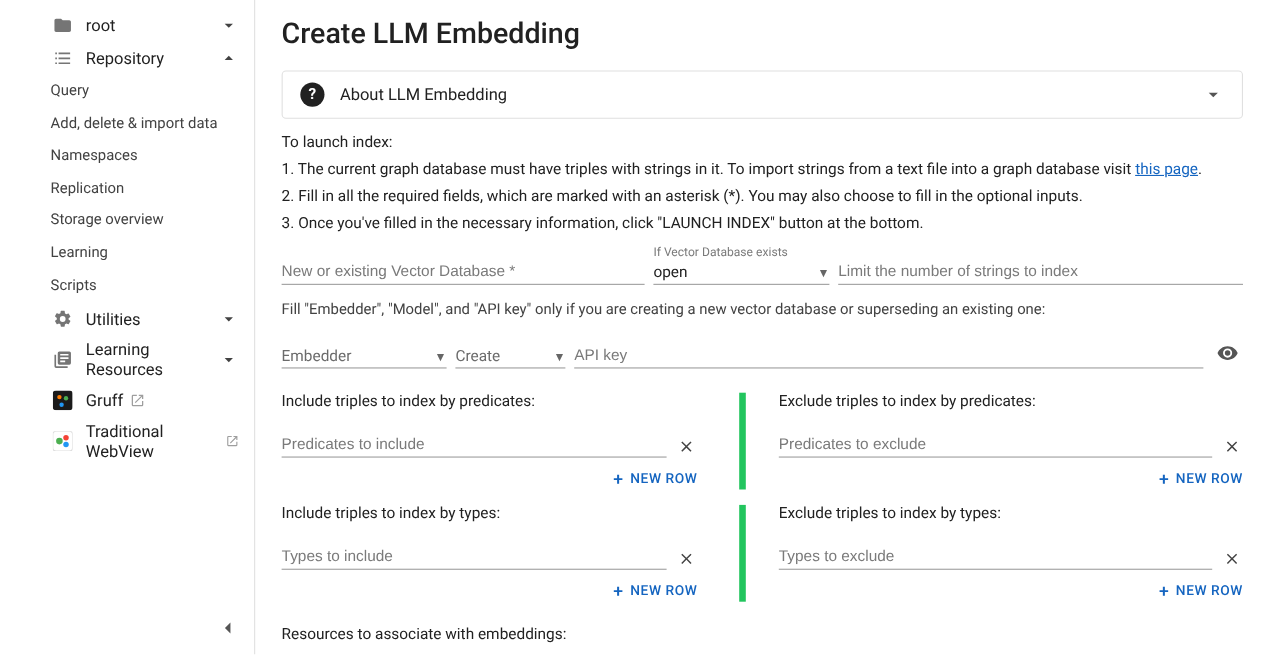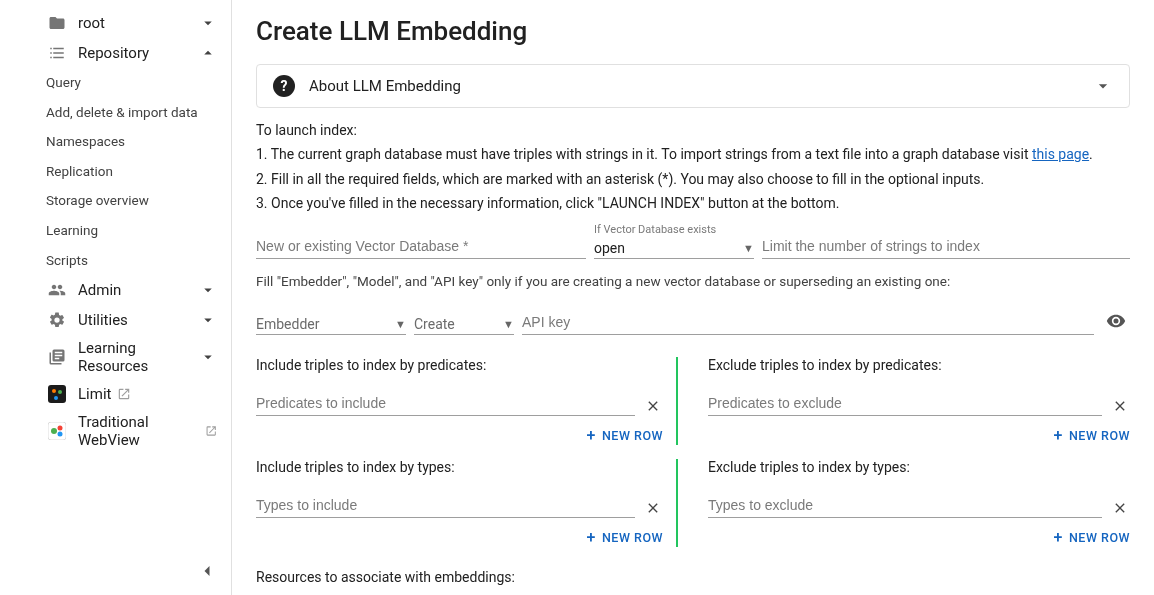--- a/index.html
+++ b/index.html
@@ -146,21 +146,21 @@
     color:#555; cursor:pointer;
     width:28px; height:28px;
   }
   
   .two-col {
     display:grid;
     grid-template-columns: 1fr 1fr;
     gap: 30px;
     margin-top: 22px;
   }
-  .col.left { border-right: 2px solid #22c55e; padding-right: 13px; }
+  .col.left { border-right: 6px solid #22c55e; padding-right: 38px; }
   .section-label {
     font-size: 14px;
     color:#212121;
     margin-bottom: 18px;
   }
   .row-input {
     display:flex;
     align-items:flex-end;
     gap:8px;
   }
@@ -235,33 +235,20 @@
     </div>
 
     <div class="nav-subitem">Query</div>
     <div class="nav-subitem">Add, delete &amp; import data</div>
     <div class="nav-subitem">Namespaces</div>
     <div class="nav-subitem">Replication</div>
     <div class="nav-subitem">Storage overview</div>
     <div class="nav-subitem">Learning</div>
     <div class="nav-subitem">Scripts</div>
 
-    <div class="nav-header">
-      <span class="icon-slot">
-        <svg width="18" height="18" viewBox="0 0 24 24" fill="#757575">
-            <path d="M16 11c1.66 0 3-1.34 3-3s-1.34-3-3-3-3 1.34-3 3 1.34 3 3 3zM8 11c1.66 0 3-1.34 3-3S9.66 5 8 5 5 6.34 5 8s1.34 3 3 3zm0 2c-2.33 0-7 1.17-7 3.5V19h14v-2.5C15 14.17 10.33 13 8 13zm8 0c-.29 0-.62.02-.97.05 1.16.84 1.97 1.97 1.97 3.45V19h6v-2.5c0-2.33-4.67-3.5-7-3.5z"></path>
-          </svg>
-      </span>
-      <span class="label">Admin</span>
-      <span class="chev">
-        <svg width="18" height="18" viewBox="0 0 24 24" fill="#424242">
-            <path d="M7 10l5 5 5-5z"></path>
-          </svg>
-      </span>
-    </div>
 
     <div class="nav-header">
       <span class="icon-slot">
         <svg width="18" height="18" viewBox="0 0 24 24" fill="#757575">
             <path d="M19.14 12.94a7.14 7.14 0 0 0 .05-.94 7.14 7.14 0 0 0-.05-.94l2.03-1.58a.5.5 0 0 0 .12-.64l-1.92-3.32a.5.5 0 0 0-.6-.22l-2.39.96a7.03 7.03 0 0 0-1.62-.94l-.36-2.54A.5.5 0 0 0 13.9 2h-3.8a.5.5 0 0 0-.49.42l-.36 2.54c-.58.24-1.12.55-1.62.94l-2.39-.96a.5.5 0 0 0-.6.22L2.72 8.48a.5.5 0 0 0 .12.64l2.03 1.58c-.03.31-.05.63-.05.94s.02.63.05.94l-2.03 1.58a.5.5 0 0 0-.12.64l1.92 3.32c.13.23.4.32.6.22l2.39-.96c.5.39 1.04.7 1.62.94l.36 2.54c.4.24.25.42.49.42h3.8c.24 0 .45-.18.49-.42l.36-2.54c.58-.24 1.12-.55 1.62-.94l2.39.96c.23.09.47 0 .6-.22l1.92-3.32a.5.5 0 0 0-.12-.64l-2.03-1.58zM12 15.5A3.5 3.5 0 1 1 12 8.5a3.5 3.5 0 0 1 0 7z"></path>
           </svg>
       </span>
       <span class="label">Utilities</span>
       <span class="chev">
         <svg width="18" height="18" viewBox="0 0 24 24" fill="#424242">
@@ -287,21 +274,21 @@
     <div class="nav-header">
       <span class="icon-slot">
         <svg width="18" height="18" viewBox="0 0 18 18">
             <rect width="18" height="18" rx="3" fill="#1b1b1b"></rect>
             <circle cx="6" cy="6" r="2" fill="#ff7b00"></circle>
             <circle cx="12" cy="7" r="2" fill="#4caf50"></circle>
             <circle cx="8" cy="13" r="2" fill="#2196f3"></circle>
           </svg>
       </span>
       <span class="label ext-link">
-        <span>Limit</span>
+        <span>Gruff</span>
         <svg width="14" height="14" viewBox="0 0 24 24" fill="#9e9e9e">
             <path d="M14 3v2h3.59L7.76 14.83l1.41 1.41L19 6.41V10h2V3h-7zM19 19H5V5h6V3H5a2 2 0 0 0-2 2v14a2 2 0 0 0 2 2h14a2 2 0 0 0 2-2v-6h-2v6z"></path>
           </svg>
       </span>
     </div>
 
     <div class="nav-header">
       <span class="icon-slot">
         <svg width="18" height="18" viewBox="0 0 18 18">
             <rect width="18" height="18" rx="3" fill="#fff" stroke="#ddd"></rect>

